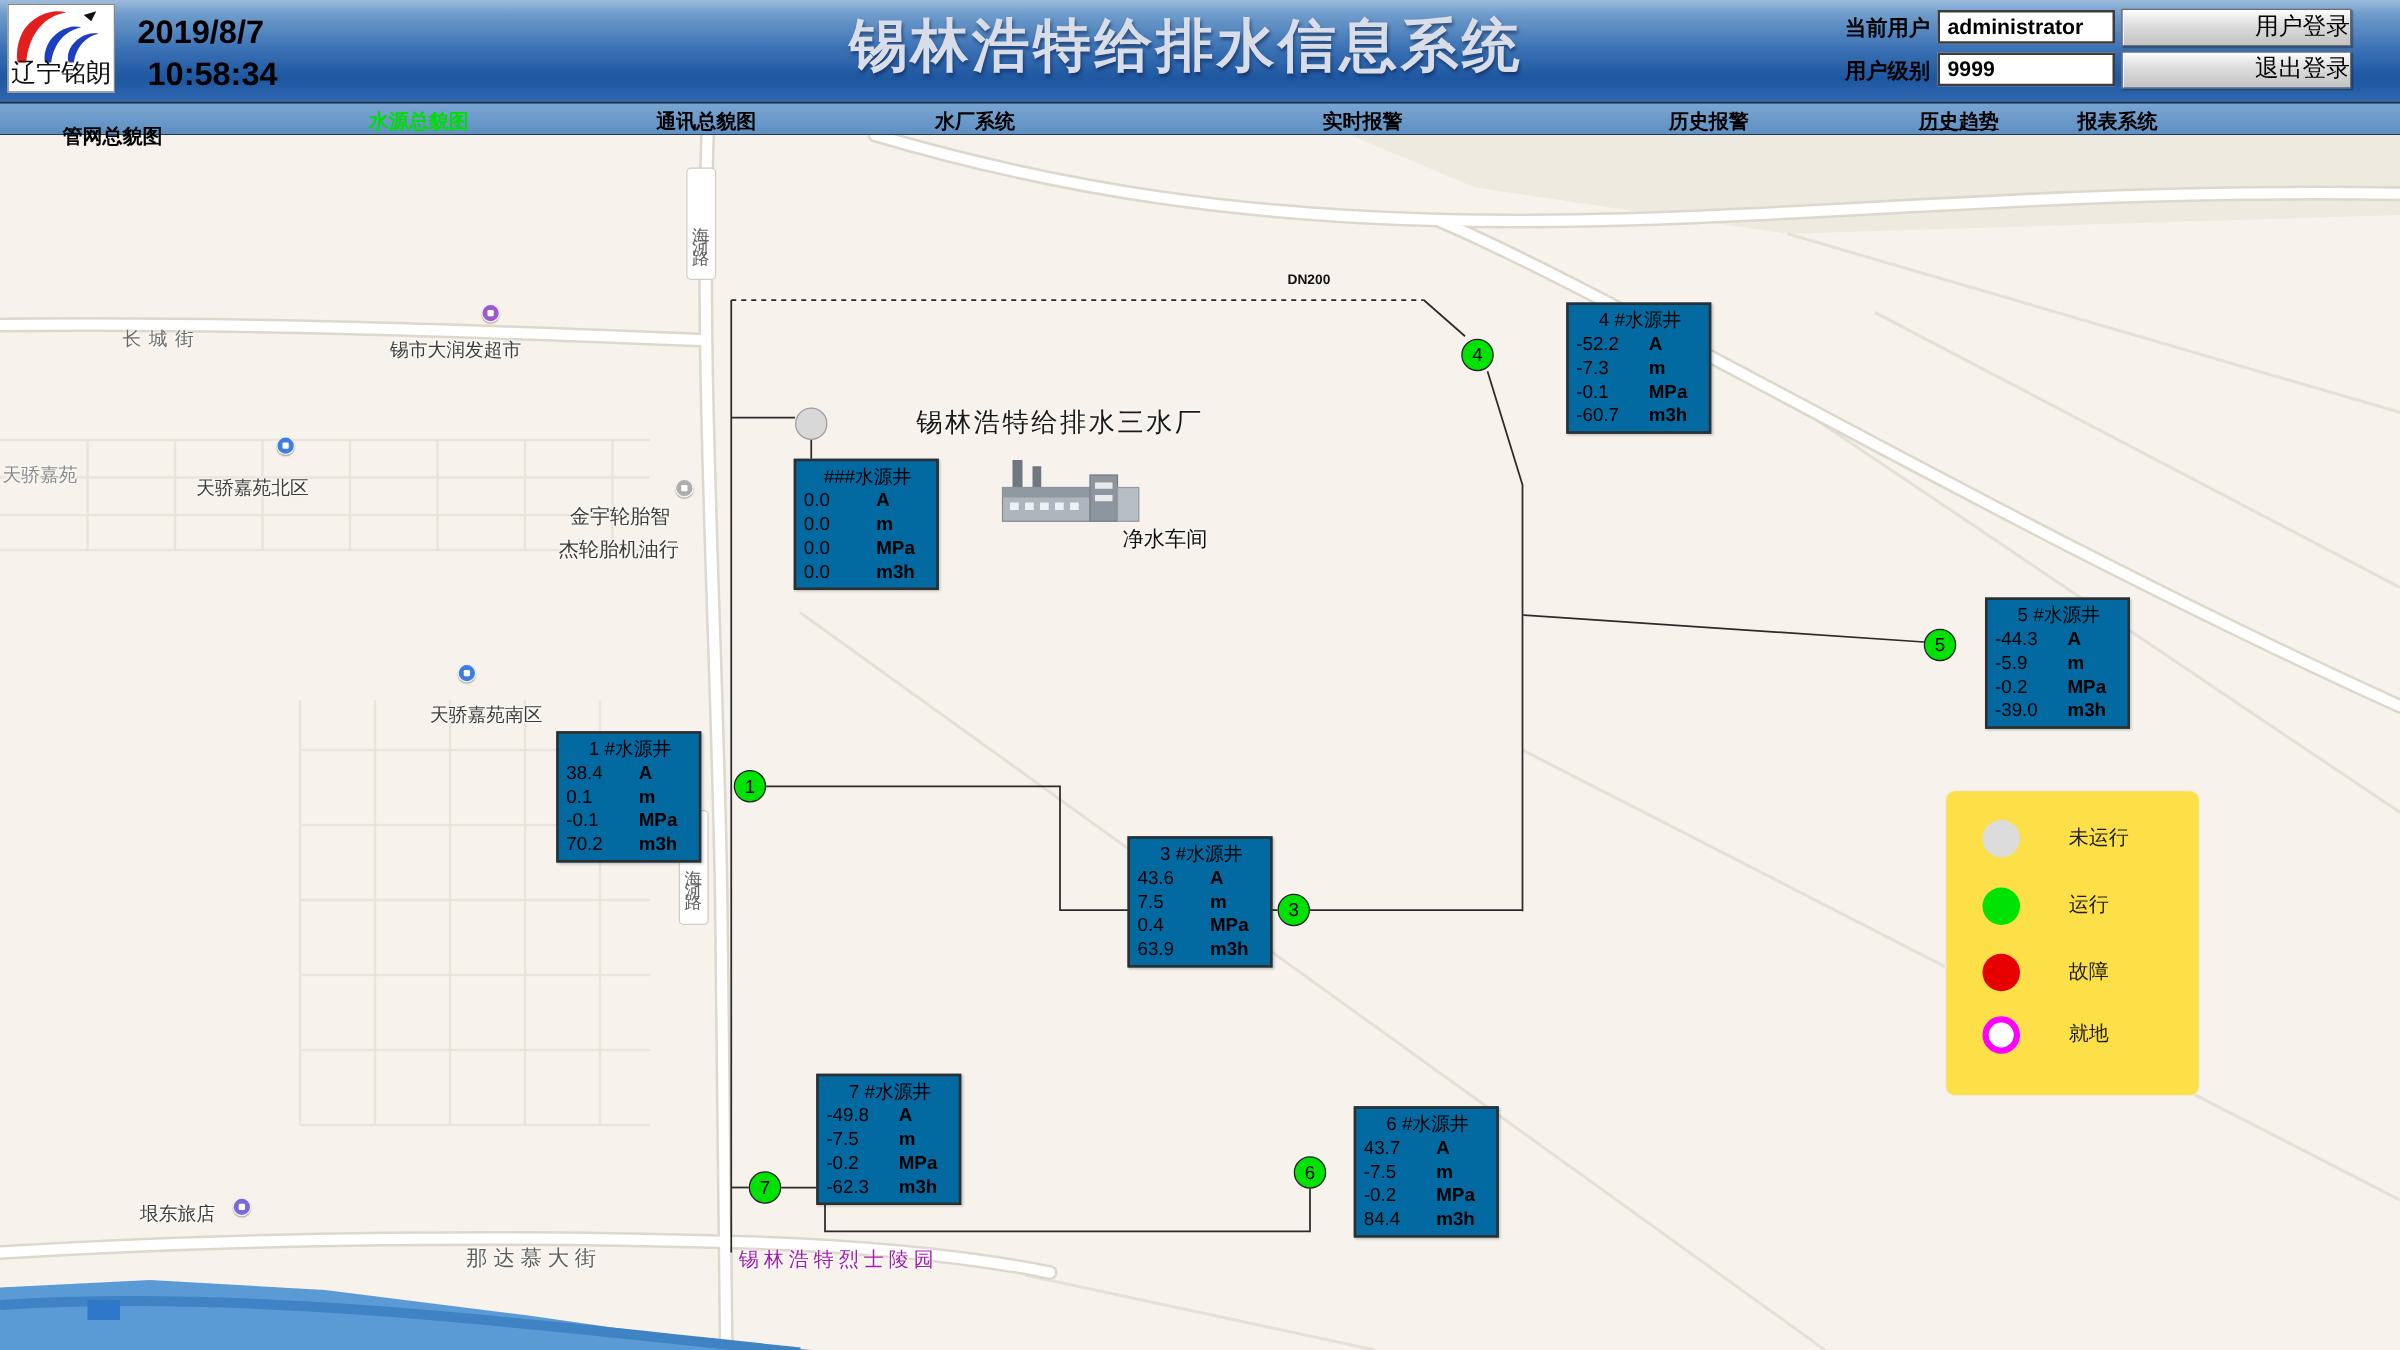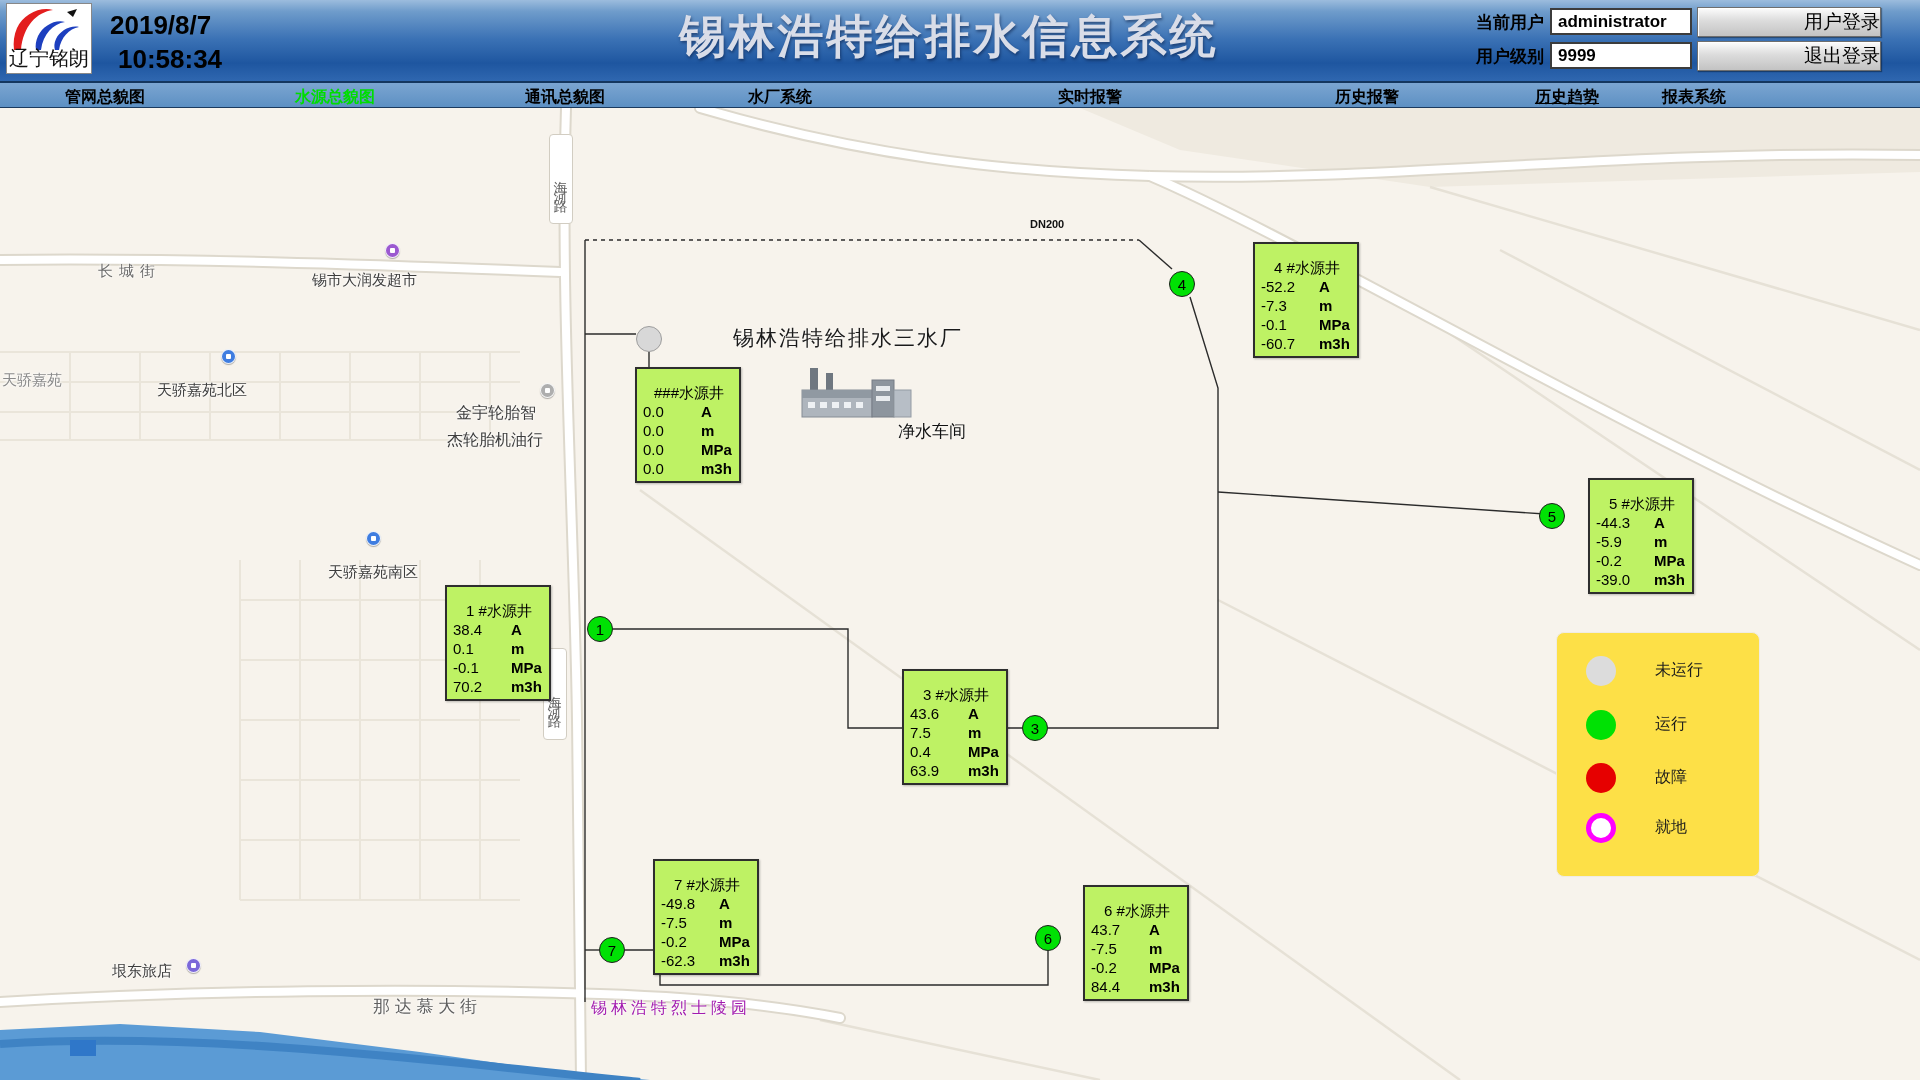--- a/index.html
+++ b/index.html
@@ -45,22 +45,22 @@
     text-shadow:0 0 3px #fff,0 0 3px #fff; }
   .poi-label { position:absolute; color:#3d3d3d; font-size:15px; white-space:nowrap;
     text-shadow:0 0 3px #fff,0 0 3px #fff; }
   .poi-icon { position:absolute; width:15px; height:15px; border-radius:50%; border:1px solid rgba(255,255,255,.9);
     box-shadow:0 1px 1px rgba(0,0,0,.3); }
   .poi-icon i { position:absolute; left:4px; top:4px; width:5px; height:5px; background:#fff; border-radius:1px; }
   .vroad-label { position:absolute; background:#fff; border:1px solid #d2cdc2; border-radius:4px;
     color:#5f5f5f; font-size:14px; writing-mode:vertical-rl; text-align:center; letter-spacing:9px;
     padding:8px 2px 0 2px; line-height:18px; }
 
-  .wellbox { position:absolute; width:106px; background:#bef264; border:2px solid #2e2e2e;
-    font-size:15px; line-height:19px; color:#000; padding:14px 4px 3px 6px; box-shadow:1px 1px 2px rgba(0,0,0,.25); }
+  .wellbox { position:absolute; width:116px; background:#0369a1; border:2px solid #2e2e2e;
+    font-size:15px; line-height:19px; color:#000; padding:3px 4px 3px 6px; box-shadow:1px 1px 2px rgba(0,0,0,.25); }
   .wellbox .t { text-align:center; }
   .wellbox .row { display:flex; }
   .wellbox .v { flex:0 0 58px; }
   .wellbox .u { font-weight:bold; }
 
   .node { position:absolute; width:26px; height:26px; border-radius:50%; border:1px solid #1d1d1d;
     display:flex; align-items:center; justify-content:center; font-size:15px; color:#000; cursor:pointer; }
   .node.run { background:#00e104; }
   .node.idle { background:#d8d8d8; border-color:#9d9d9d; }
 
@@ -172,21 +172,21 @@
     </span>
   <div class="poi-label" style="left:157px; top:381px;">天骄嘉苑北区</div>
   <span class="poi-icon" style="left:540px; top:383px; background:#aeaeae;">
       <i></i>
     </span>
   <div class="poi-label" style="left:456px; top:403px; font-size:16px;">金宇轮胎智</div>
   <div class="poi-label" style="left:447px; top:430px; font-size:16px;">杰轮胎机油行</div>
   <span class="poi-icon" style="left:366px; top:531px; background:#3f7de0;">
       <i></i>
     </span>
-  <div class="poi-label" style="left:328px; top:563px;">天骄嘉苑南区</div>
+  <div class="poi-label" style="left:344px; top:563px;">天骄嘉苑南区</div>
   <div class="poi-label" style="left:112px; top:962px;">垠东旅店</div>
   <span class="poi-icon" style="left:186px; top:958px; background:#7b68d9;">
       <i></i>
     </span>
 
   <div id="plant-name">锡林浩特给排水三水厂</div>
   <div id="workshop-label">净水车间</div>
   <div id="dn-label">DN200</div>
 
   <div class="node run" style="left:587px;  top:616px;">
@@ -380,21 +380,21 @@
 
     <div class="hdr-label" style="left:1464px; top:11px;">当前用户</div>
     <input class="hdr-input" style="left: 1550px; top: 8px;" value="administrator">
     <div class="hdr-label" style="left:1464px; top:45px;">用户级别</div>
     <input class="hdr-input" style="left: 1550px; top: 42px;" value="9999">
     <button class="hdr-btn" style="left:1697px; top:7px;">用户登录</button>
     <button class="hdr-btn" style="left:1697px; top:41px;">退出登录</button>
   </div>
 
   <div id="nav">
-    <div class="nav-item" style="left:65px;">管网总貌图</div>
+    <div class="nav-item" style="left:50px;margin-top:12px;">管网总貌图</div>
     <div class="nav-item active" style="left:295px;">水源总貌图</div>
     <div class="nav-item" style="left:525px;">通讯总貌图</div>
     <div class="nav-item" style="left:748px;">水厂系统</div>
     <div class="nav-item" style="left:1058px;">实时报警</div>
     <div class="nav-item" style="left:1335px;">历史报警</div>
     <div class="nav-item" style="left:1535px;text-decoration:underline;">历史趋势</div>
     <div class="nav-item" style="left:1662px;">报表系统</div>
   </div>
 
 </div>

